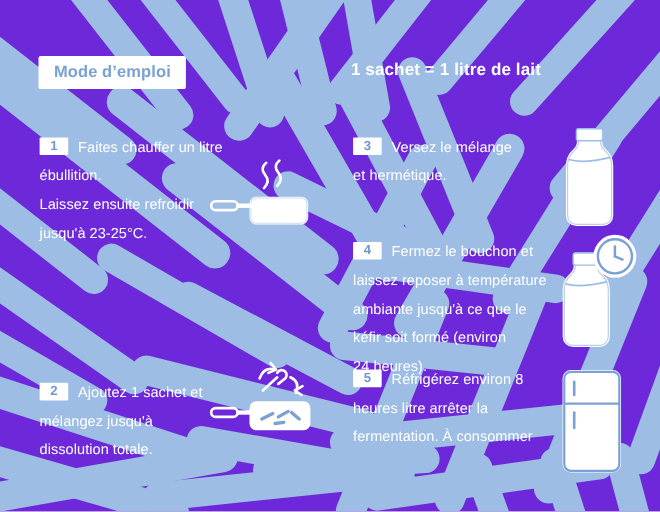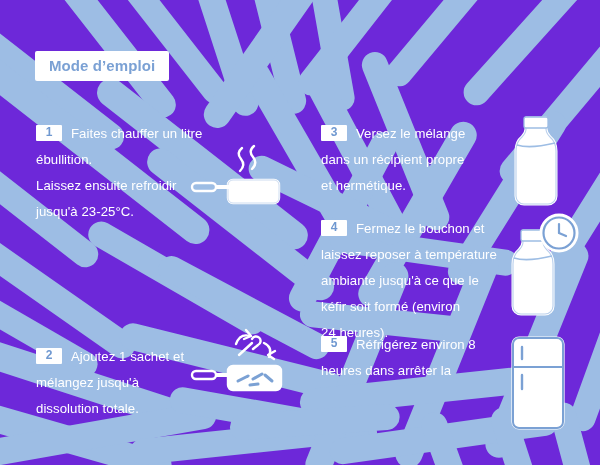--- a/index.html
+++ b/index.html
@@ -223,26 +223,26 @@
             <line x1="60" y1="58" x2="68" y2="57"></line>
           </g>
           <rect x="2" y="44" width="24" height="8" rx="4" ry="4" fill="none" stroke="#ffffff" stroke-width="2.4"></rect>
           <rect x="25" y="46" width="14" height="4" fill="#ffffff"></rect>
         </svg>
       </div>
     </div>
 
     <div class="col col-right">
 
+      <div class="hdr-plain">1 sachet = 1 litre de lait</div>
 
       <div class="step s3">
         <div class="line">
           <span class="badge">3</span><span>Versez le mélange</span>
         </div>
-        <div class="line">dans un récipient propre</div>
         <div class="line">et hermétique.</div>
       </div>
 
       <div class="icon ic-bot1">
         <svg width="56" height="92" viewBox="0 0 56 92">
           <path d="M18 4 h20 v11 q0 4 4 8 q6 5 6 14 v45 a8 8 0 0 1 -8 8 h-24 a8 8 0 0 1 -8 -8 v-45 q0 -9 6 -14 q4 -4 4 -8 z" fill="#ffffff" stroke="#ffffff" stroke-width="3" stroke-linejoin="round"></path>
           <path d="M18 4 h20 v11 q0 4 4 8 q6 5 6 14 v45 a8 8 0 0 1 -8 8 h-24 a8 8 0 0 1 -8 -8 v-45 q0 -9 6 -14 q4 -4 4 -8 z" fill="none" stroke="#b9cfec" stroke-width="1.1" stroke-linejoin="round"></path>
           <rect x="16" y="3" width="24" height="11" rx="2" ry="2" fill="#ffffff" stroke="#9dbde4" stroke-width="1.3"></rect>
           <path d="M9 31 q13 4 38 -2" fill="none" stroke="#9dbde4" stroke-width="1.6"></path>
         </svg>
@@ -270,21 +270,22 @@
             <line x1="58" y1="20" x2="58" y2="11"></line>
             <line x1="58" y1="20" x2="65" y2="23"></line>
           </g>
         </svg>
       </div>
 
       <div class="step s5">
         <div class="line">
           <span class="badge">5</span><span>Réfrigérez environ 8</span>
         </div>
-        <div class="line">heures dans arrêter la</div>
+        <div class="line">heures litre arrêter la</div>
+        <div class="line">fermentation. À consommer</div>
       </div>
 
       <div class="icon ic-fridge">
         <svg width="66" height="98" viewBox="0 0 66 98">
           <rect x="8" y="4" width="50" height="90" rx="6" ry="6" fill="#ffffff" stroke="#ffffff" stroke-width="3.2"></rect>
           <rect x="8" y="4" width="50" height="90" rx="6" ry="6" fill="none" stroke="#7ba1d4" stroke-width="2"></rect>
           <line x1="8" y1="33" x2="58" y2="33" stroke="#7ba1d4" stroke-width="2"></line>
           <line x1="17" y1="13" x2="17" y2="25" stroke="#7ba1d4" stroke-width="2.4" stroke-linecap="round"></line>
           <line x1="17" y1="41" x2="17" y2="55" stroke="#7ba1d4" stroke-width="2.4" stroke-linecap="round"></line>
         </svg>

